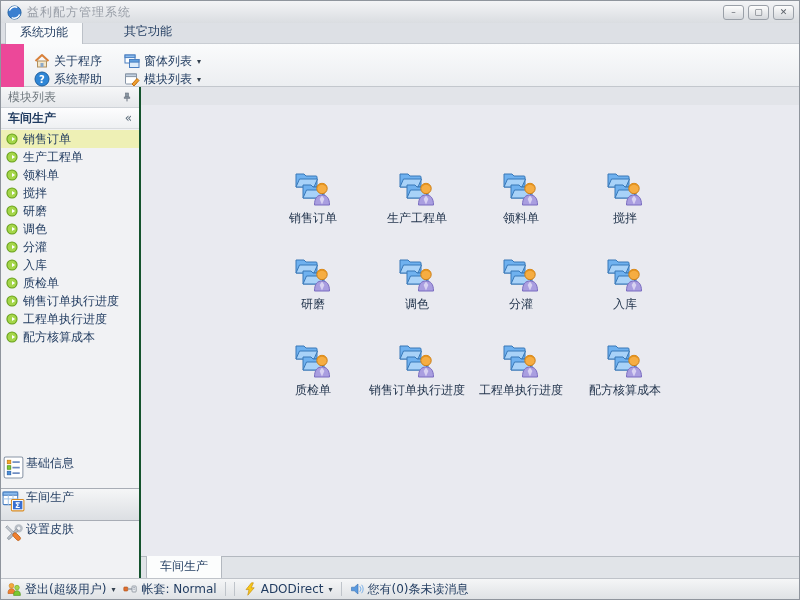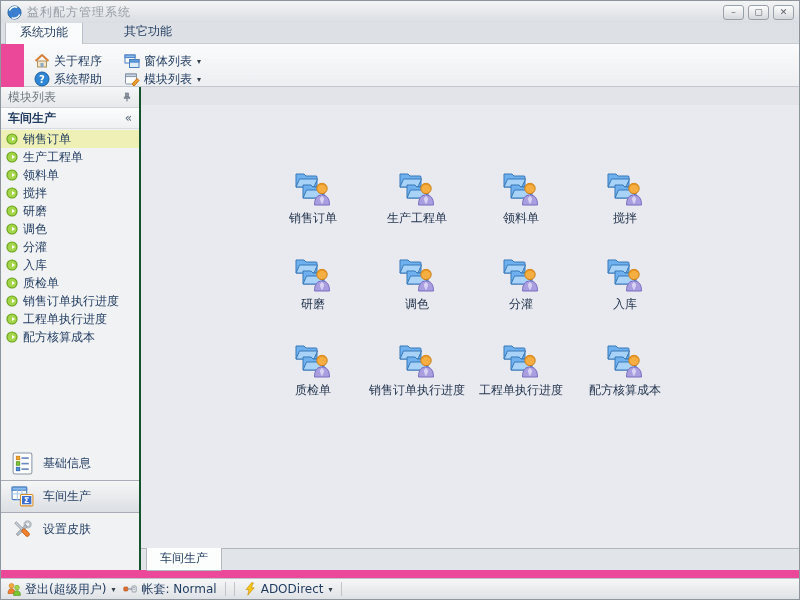--- a/index.html
+++ b/index.html
@@ -47,21 +47,21 @@
   .group-header { height:21px; flex:0 0 21px; display:flex; align-items:center; justify-content:space-between;
                   padding:0 7px; background:linear-gradient(#fdfdfe,#eef0f2); border-bottom:1px solid #d8dbdf;
                   color:#1f3a5f; font-weight:bold; }
   .collapse { color:#5a6a78; font-weight:normal; font-size:12px; cursor:default; }
   .navlist { flex:0 0 auto; padding-top:1px; }
   .navitem { height:18px; display:flex; align-items:center; gap:5px; padding-left:5px;
              color:#1f3a5f; cursor:default; white-space:nowrap; }
   .navitem.active { background:#eef0b5; }
   .navitem svg { width:12px; height:12px; flex:0 0 12px; }
   .side-spacer { flex:1; }
-  .modbtn { height:33px; flex:0 0 33px; display:flex; align-items:center; gap:8px; padding-left:9px;
+  .modbtn { height:33px; flex:0 0 33px; display:flex; align-items:flex-start; 
             color:#1f3a5f; cursor:default; }
   .modbtn svg { width:25px; height:25px; flex:0 0 25px; }
   .modbtn.selected { background:linear-gradient(#f5f6f7,#dcdfe3);
                      border-top:1px solid #a8adb5; border-bottom:1px solid #a8adb5; }
   .side-bottom-pad { flex:0 0 24px; }
 
   
   .main { flex:1; display:flex; flex-direction:column; min-width:0; }
   .doc { flex:1; background:#e9eaf0; position:relative; overflow:hidden; }
   .doc-topband { position:absolute; left:0; top:0; right:0; height:18px; background:#e2e4e9; }
@@ -70,21 +70,21 @@
   .cell { display:flex; flex-direction:column; align-items:center; padding-top:4px; cursor:default; }
   .cell svg { width:40px; height:40px; }
   .cell .lbl { margin-top:3px; white-space:nowrap; color:#24364e; }
   .doc-tabs { height:22px; flex:0 0 22px; background:#e1e4e8; border-top:1px solid #b3b8bf;
               display:flex; align-items:flex-start; padding-left:5px; }
   .doc-tab { background:#fcfdfd; border:1px solid #b3b8bf; border-top:none; margin-top:-1px;
              padding:2px 13px 3px; color:#1f3a5f; border-radius:0 0 2px 2px; cursor:default; }
 
   
   .statusbar { height:21px; flex:0 0 21px; background:linear-gradient(#f5f6f7,#dfe2e5);
-               border-top:1px solid #bfc3c9; display:flex; align-items:center; padding:0 6px; gap:8px;margin-top:8px; }
+               border-top:1px solid #bfc3c9; display:flex; align-items:center; padding:0 6px; gap:8px; }
   .sitem { display:flex; align-items:center; gap:4px; color:#1f3a5f; cursor:default; }
   .sitem svg { width:14px; height:14px; }
   .ssep { width:1px; height:14px; background:#bfc4ca; }
 </style>
 </head>
 <body>
 
 <div class="window">
 
   <div class="titlebar">
@@ -522,15 +522,22 @@
     <div class="ssep"></div>
     <div class="ssep"></div>
     <div class="sitem">
       <svg viewBox="0 0 14 14">
         <path d="M8.5,0.8 L3,7.6 h3 L4.8,13.2 L11.2,5.8 h-3 L10.4,0.8 z" fill="#f8c818" stroke="#c89010" stroke-width="0.7"></path>
       </svg>
       <span>ADODirect</span>
       <span class="caret">▾</span>
     </div>
     <div class="ssep"></div>
+    <div class="sitem">
+      <svg viewBox="0 0 14 14">
+        <path d="M1.5,5.2 h2.8 l3.7,-3.2 v10 L4.3,8.8 H1.5 z" fill="#5a9ae0" stroke="#3a70b0" stroke-width="0.6"></path>
+        <path d="M9.8,4.2 a4.2,4.2 0 0 1 0,5.6 M11.6,2.8 a6.4,6.4 0 0 1 0,8.4" fill="none" stroke="#7ab0e8" stroke-width="1"></path>
+      </svg>
+      <span>您有(0)条未读消息</span>
+    </div>
   </div>
 
 </div>
 
 </body></html>

